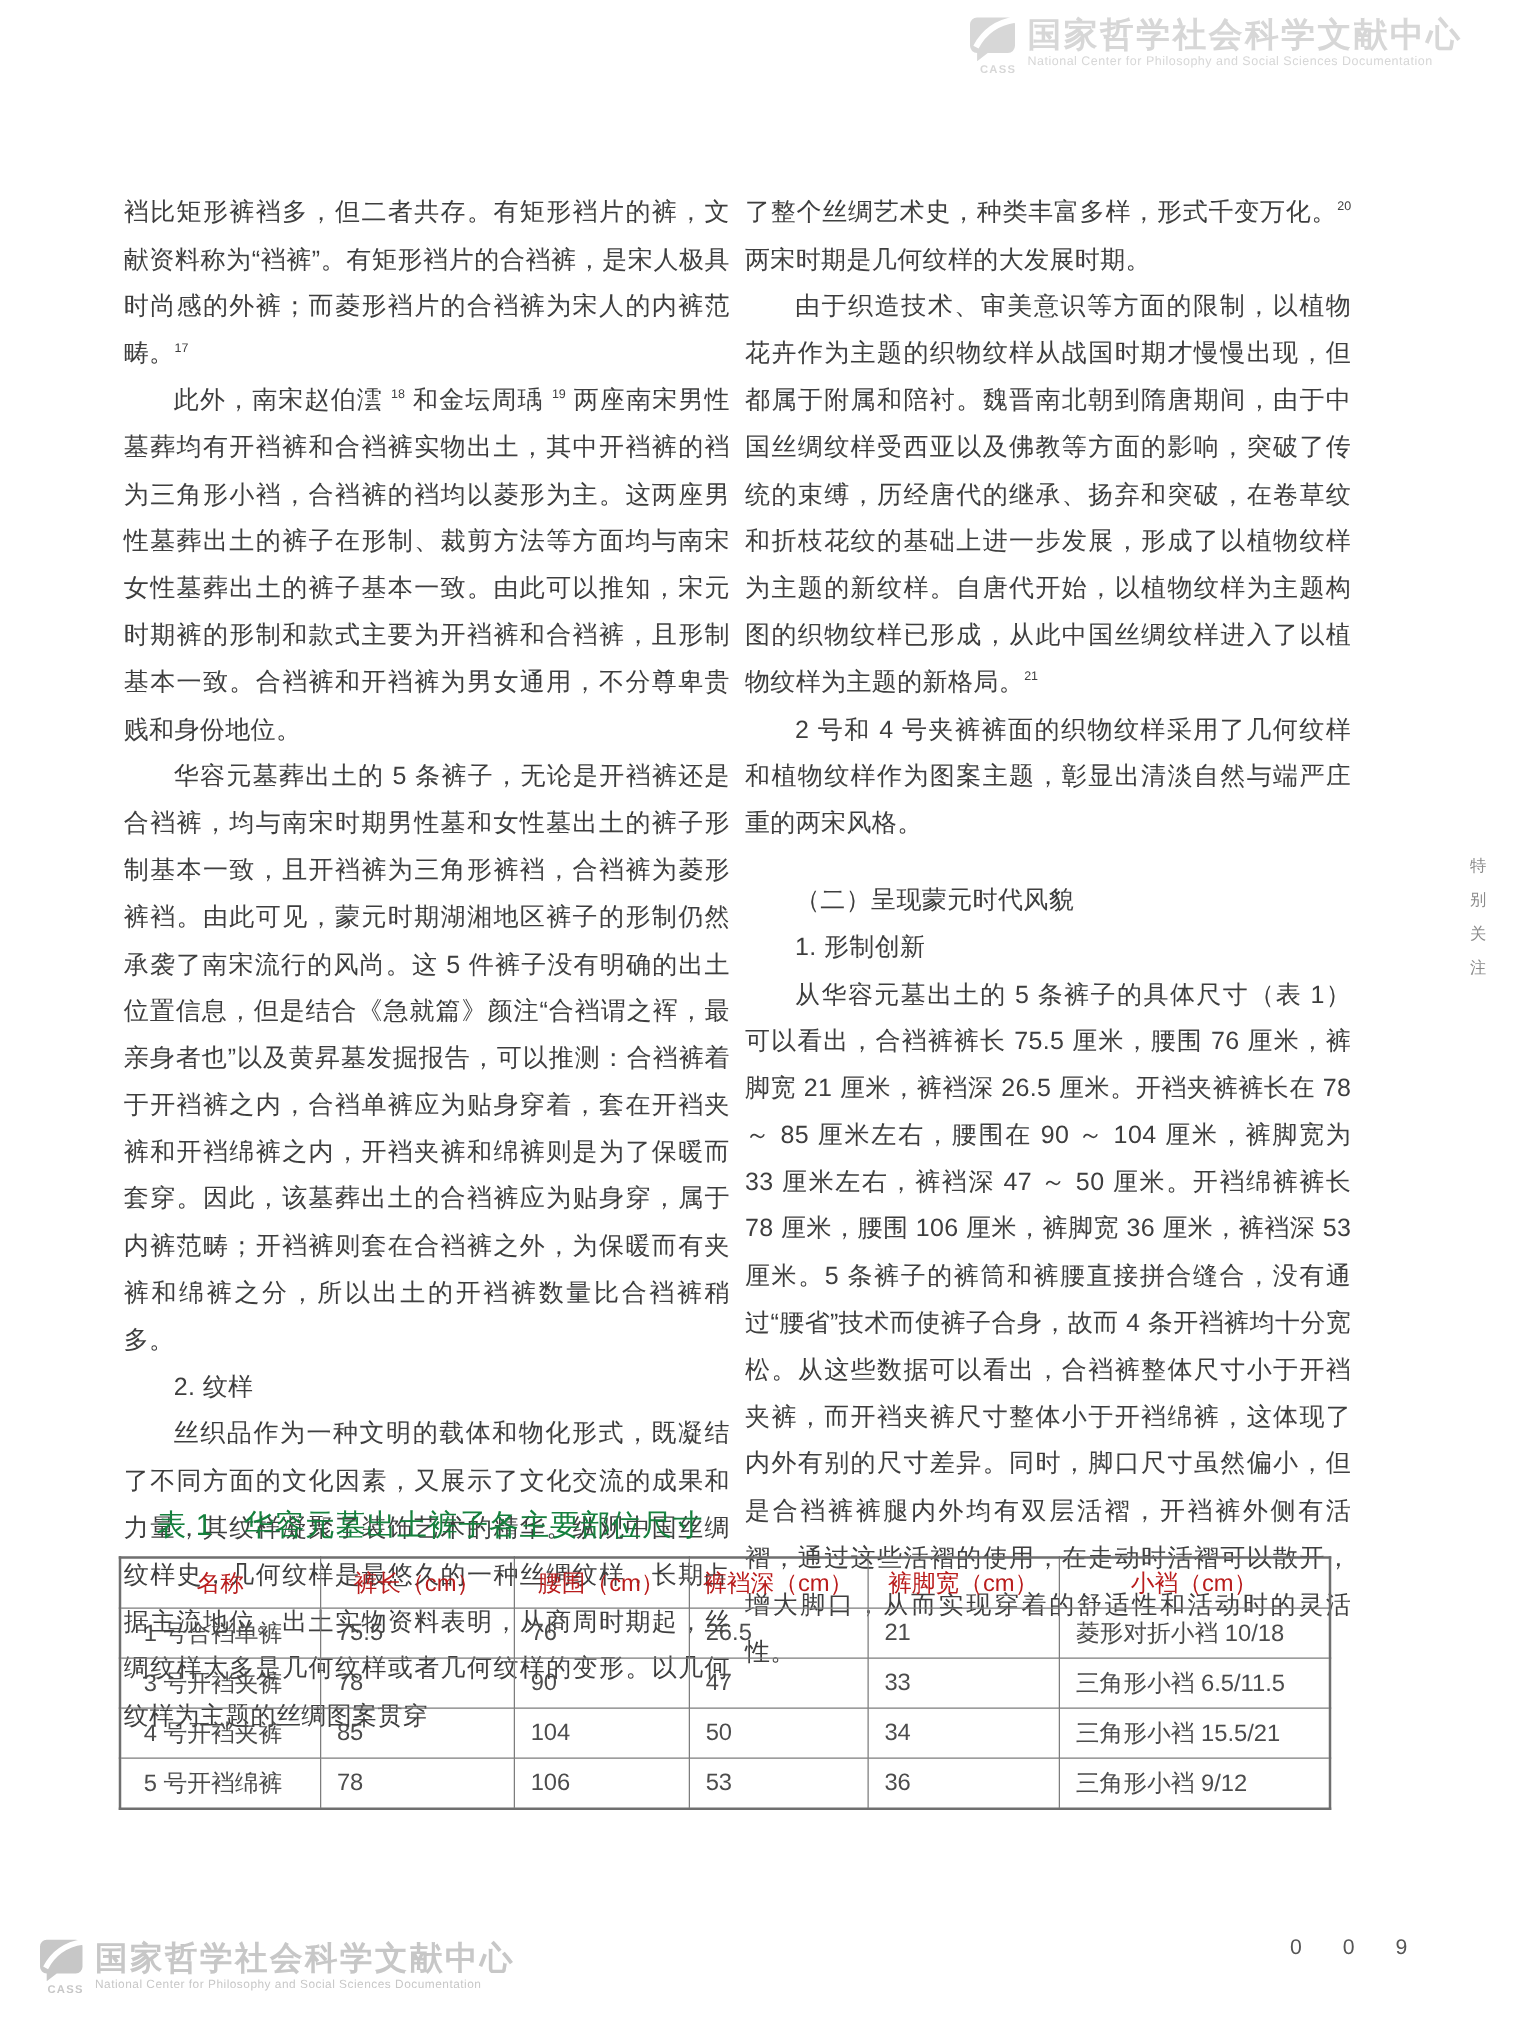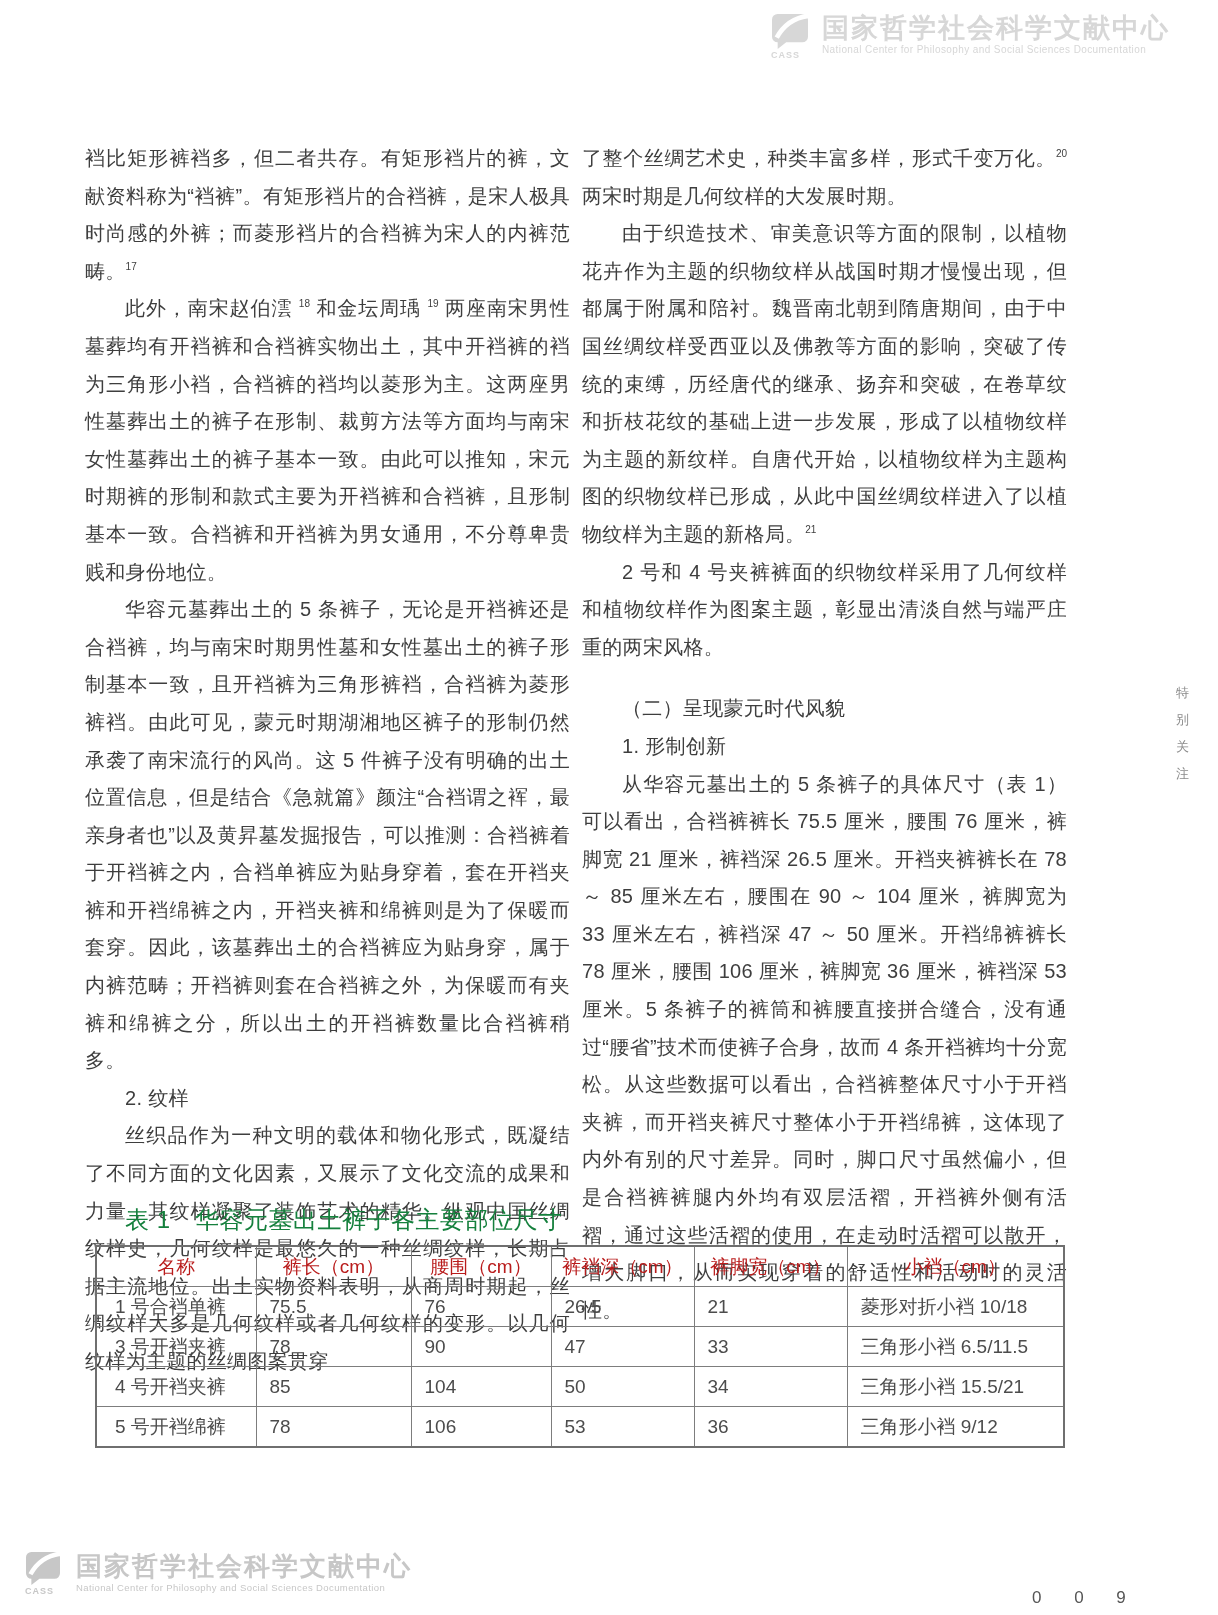--- a/index.html
+++ b/index.html
@@ -5,33 +5,33 @@
   html, body { margin: 0; padding: 0; background: #ffffff; }
   body {
     width: 1218px; height: 1615px;
     font-family: "Liberation Sans", "DejaVu Sans", sans-serif;
     overflow: hidden;
   }
   .page { position: relative; width: 1218px; height: 1615px; background: #fff; }
 
   
   .logo { position: absolute; display: flex; align-items: flex-start; gap: 9px; }
-  .logo-mark { display: flex; flex-direction: column; align-items: flex-start; width: 42px; }
+  .logo-mark { display: flex; flex-direction: column; align-items: flex-end; width: 42px; }
   .logo-abbr { font-size: 9px; font-weight: bold; letter-spacing: 1px; margin-top: 1px; }
   .logo-cn { font-size: 27px; font-weight: bold; letter-spacing: 2px; white-space: nowrap; line-height: 30px; }
   .logo-en { font-size: 10px; letter-spacing: 0.4px; white-space: nowrap; margin-top: 1px; }
   .logo-top { top: 13px; right: 48px; color: #d7d7d7; }
   .logo-bottom { top: 1551px; left: 25px; color: #c7c7c7; }
   .logo-bottom .logo-cn { font-size: 26px; }
   .logo-bottom .logo-en { font-size: 9.5px; }
 
   
   .columns {
-    position: absolute; left: 85px; top: 140px; width: 996px;
-    display: flex; gap: 12px;
+    position: absolute; left: 85px; top: 152px; width: 996px;
+    display: flex; gap: 12px; justify-content: flex-end;
   }
   .col {
     width: 485px;
     font-size: 20px; line-height: 37.6px; color: #3e3e3e;
     text-align: justify; text-align-last: left;
     letter-spacing: 0.3px;
   }
   .para { margin: 0; }
   .para.indent { text-indent: 2em; }
   .para.gap { margin-top: 24px; }
@@ -58,21 +58,21 @@
     border: 1px solid #7d7d7d; height: 39px; padding: 0;
     font-weight: normal; overflow: hidden; white-space: nowrap;
   }
   table.size-table { border: 2px solid #6f6f6f; }
   table.size-table thead th { text-align: center; color: #b91c1c; }
   table.size-table td { text-align: left; padding-left: 13px; }
   table.size-table td:first-child { padding-left: 18px; }
 
   
   .page-number {
-    position: absolute; left: 1032px; top: 1588px;
+    position: absolute; left: 1032px; top: 1548px;
     font-size: 17px; color: #555; letter-spacing: 14px; white-space: nowrap;
   }
 </style>
 </head>
 <body>
 
 <div class="page">
 
   <div class="logo logo-top">
     <div class="logo-mark">

